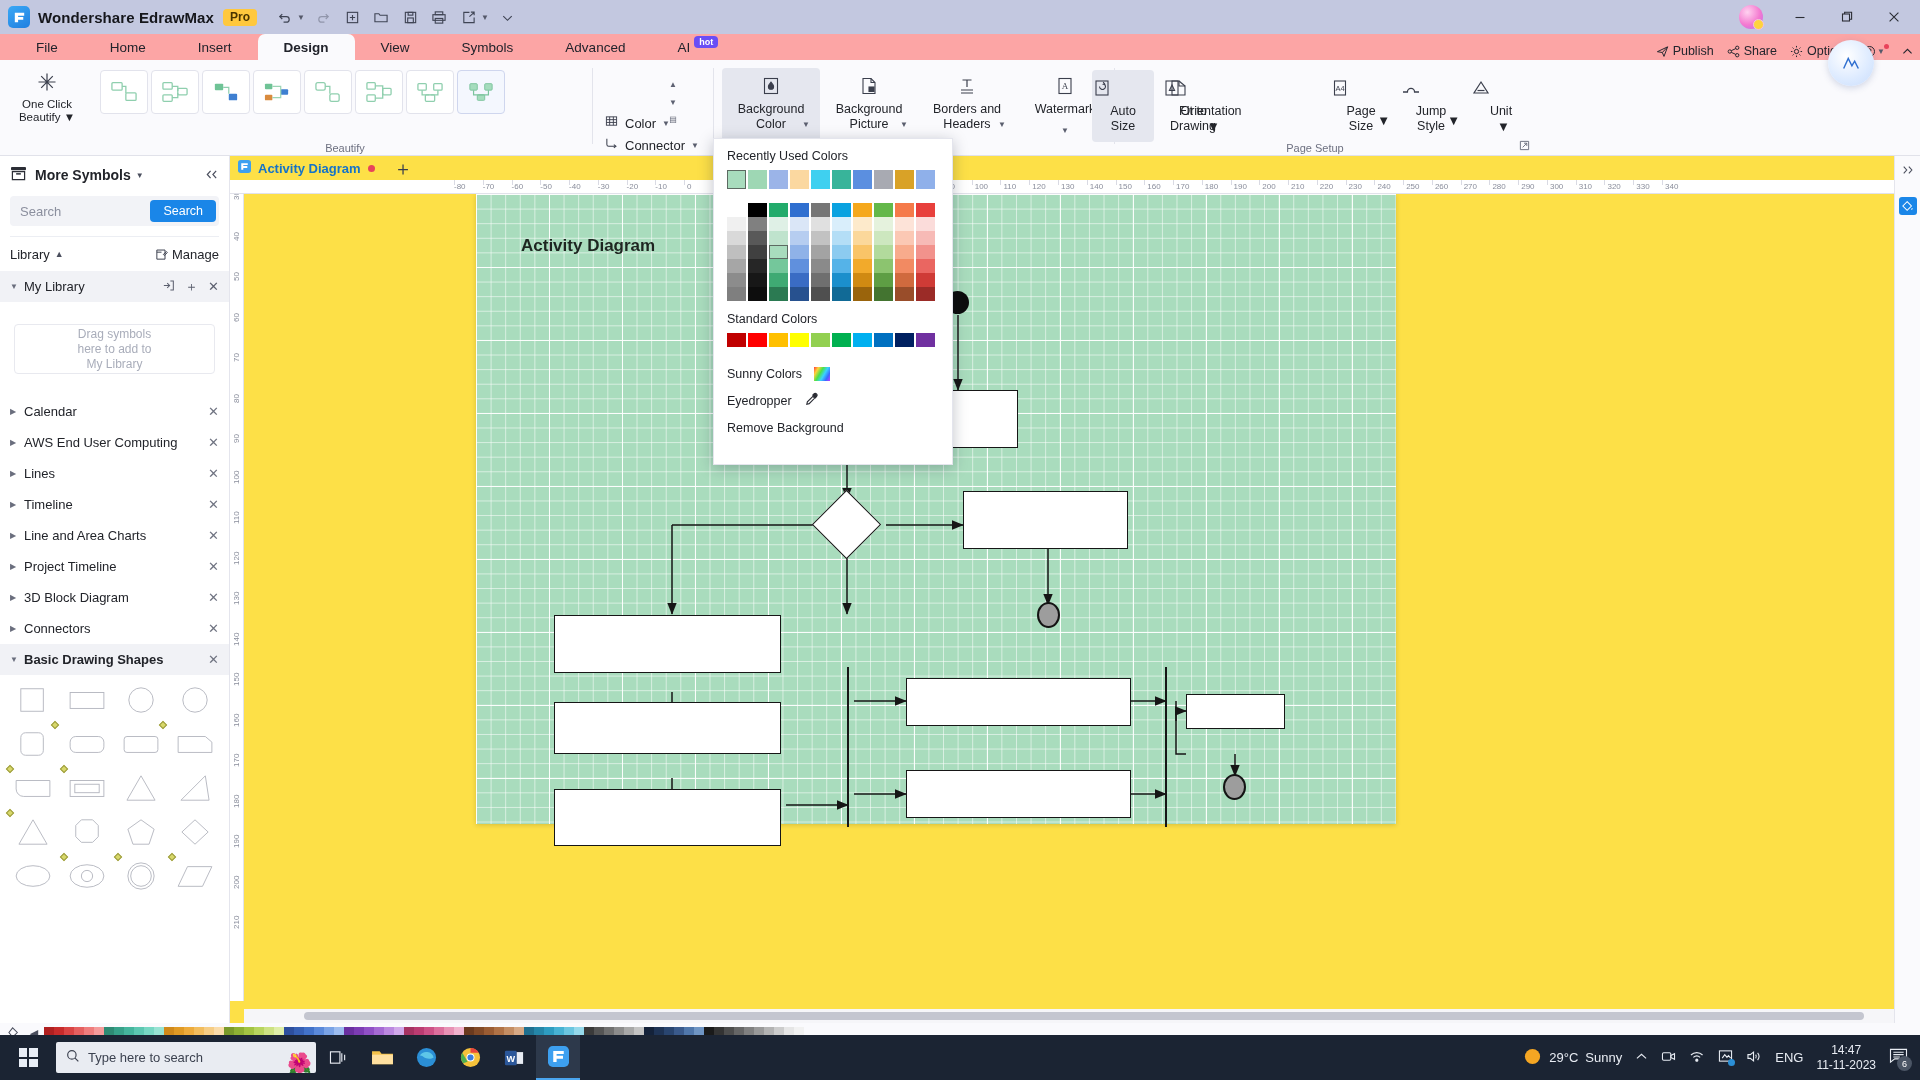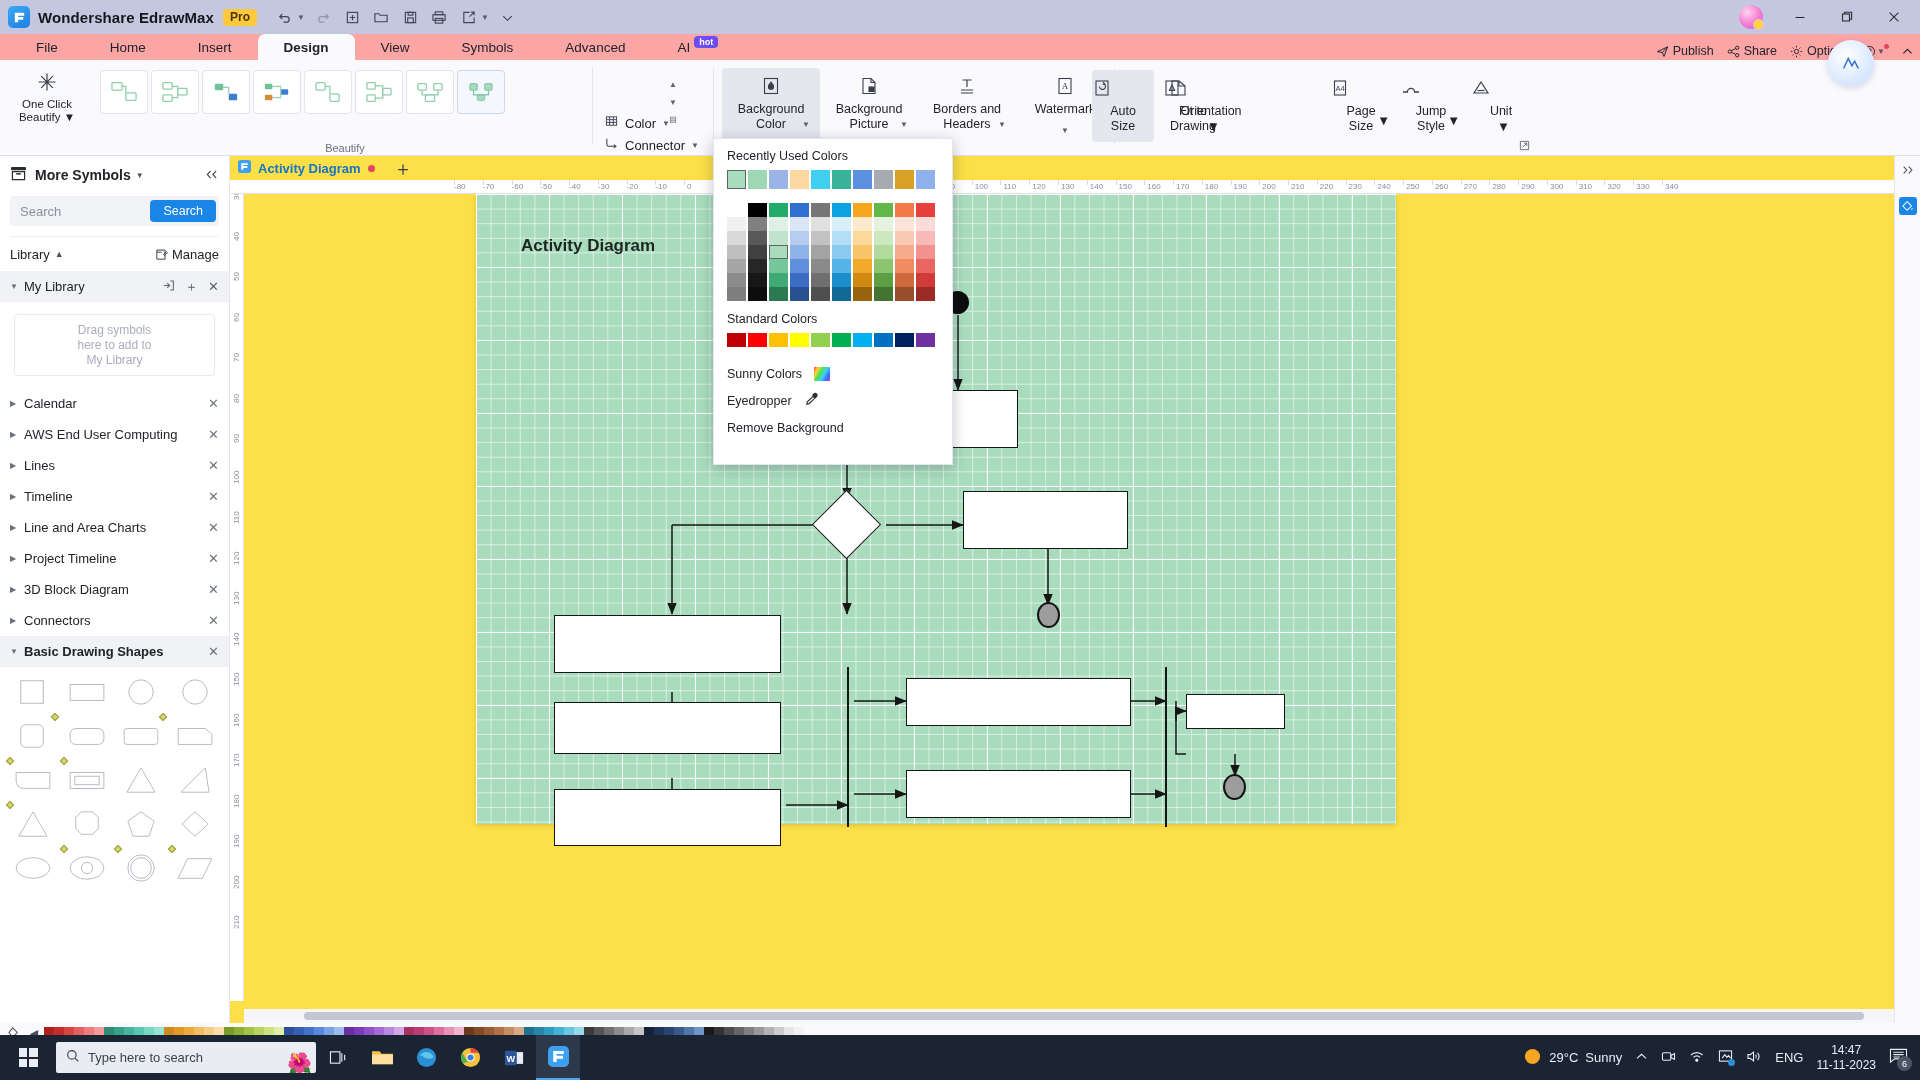--- a/index.html
+++ b/index.html
@@ -161,21 +161,21 @@
 
   .cat-row {
     height:31px; display:flex; align-items:center; padding:0 10px; font-size:13px;
   }
   .cat-row.sel { background:#f1f2f6; }
   .cat-row .tri { width:14px; color:#6a6e7d; font-size:8px; }
   .cat-row .x { margin-left:auto; color:#6f7381; font-size:13px; }
   .cat-row .acts { margin-left:auto; display:flex; align-items:center; gap:10px; color:#5b5f6e; font-size:13px; }
 
   .dropzone {
-    margin:12px 14px; height:62px; border:1px solid #e8e9ef; border-radius:4px;
+    margin:22px 14px; height:50px; border:1px solid #e8e9ef; border-radius:4px;
     display:flex; flex-direction:column; align-items:center; justify-content:center;
     color:#a9adba; font-size:12px; line-height:15px; text-align:center;
   }
 
   .shapegrid{ padding:8px 12px 0 12px; display:flex; flex-wrap:wrap; gap:10px 12px; }
   .shapecell{ width:42px;height:34px;display:flex;align-items:center;justify-content:center;position:relative;}
   .shapecell svg{ display:block; }
   .handle{ position:absolute; width:6px;height:6px;background:#d8d86a;border:1px solid #9a9a3e;transform:rotate(45deg); }
 
   
@@ -691,20 +691,23 @@
       <svg width="22" height="20" viewBox="0 0 22 20" fill="none" stroke="#3b3f4d" stroke-width="1.2">
           <path d="M11 4l7 11H4z"></path>
           <path d="M7.5 12.5h7"></path>
         </svg>
       <div class="bl">
         <span>Unit</span>
       </div>
       <span class="dd" style="position:absolute;left:50%;margin-left:-4px;bottom:8px">▼</span>
     </div>
 
+    <div class="rgroup" style="left:1092px;width:446px;">
+        <div class="glabel">Page Setup</div>
+      </div>
     <div class="dlg-launch" style="right:390px">
       <svg width="11" height="11" viewBox="0 0 12 12" fill="none" stroke="#666a7a" stroke-width="1">
           <path d="M1.5 1.5h9v9h-9z"></path>
           <path d="M4 8L8.5 3.5M5.5 3.5h3v3"></path>
         </svg>
     </div>
   </div>
 
   <div class="leftpanel">
     <div class="lp-head">

